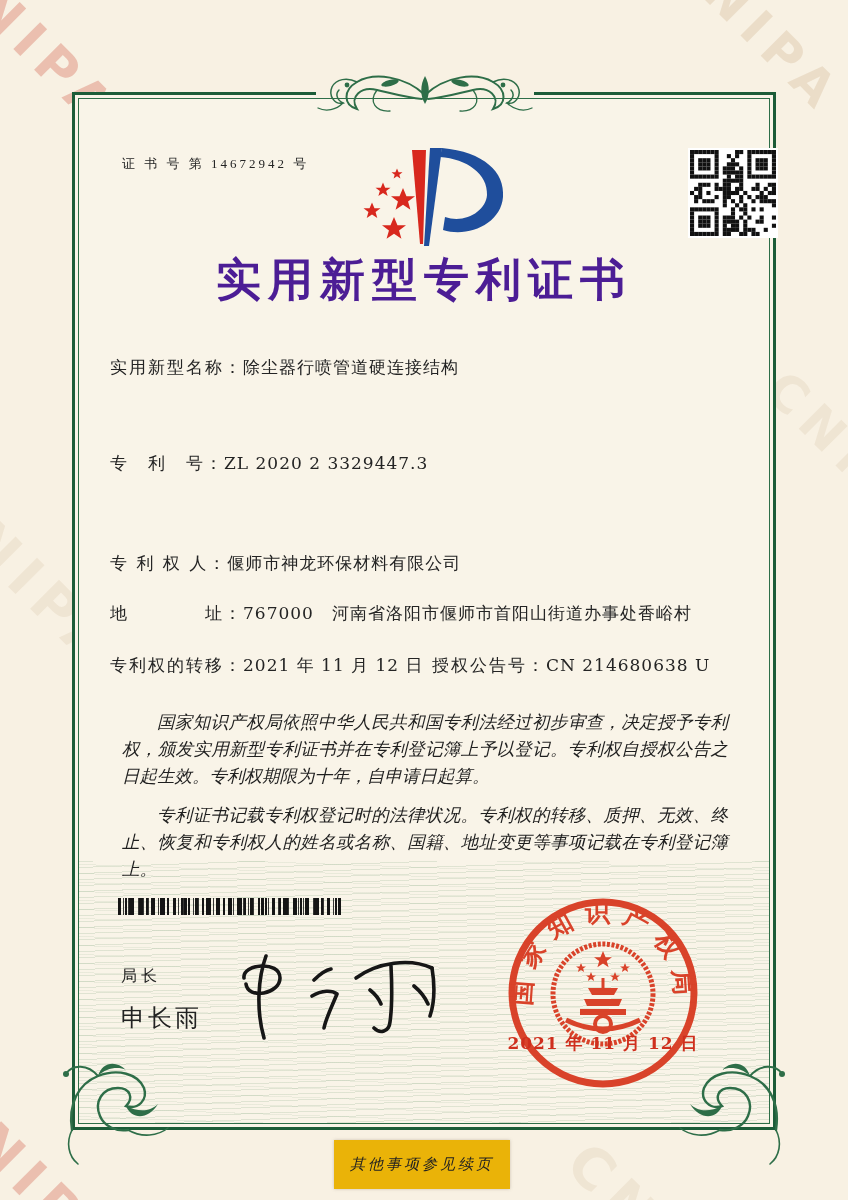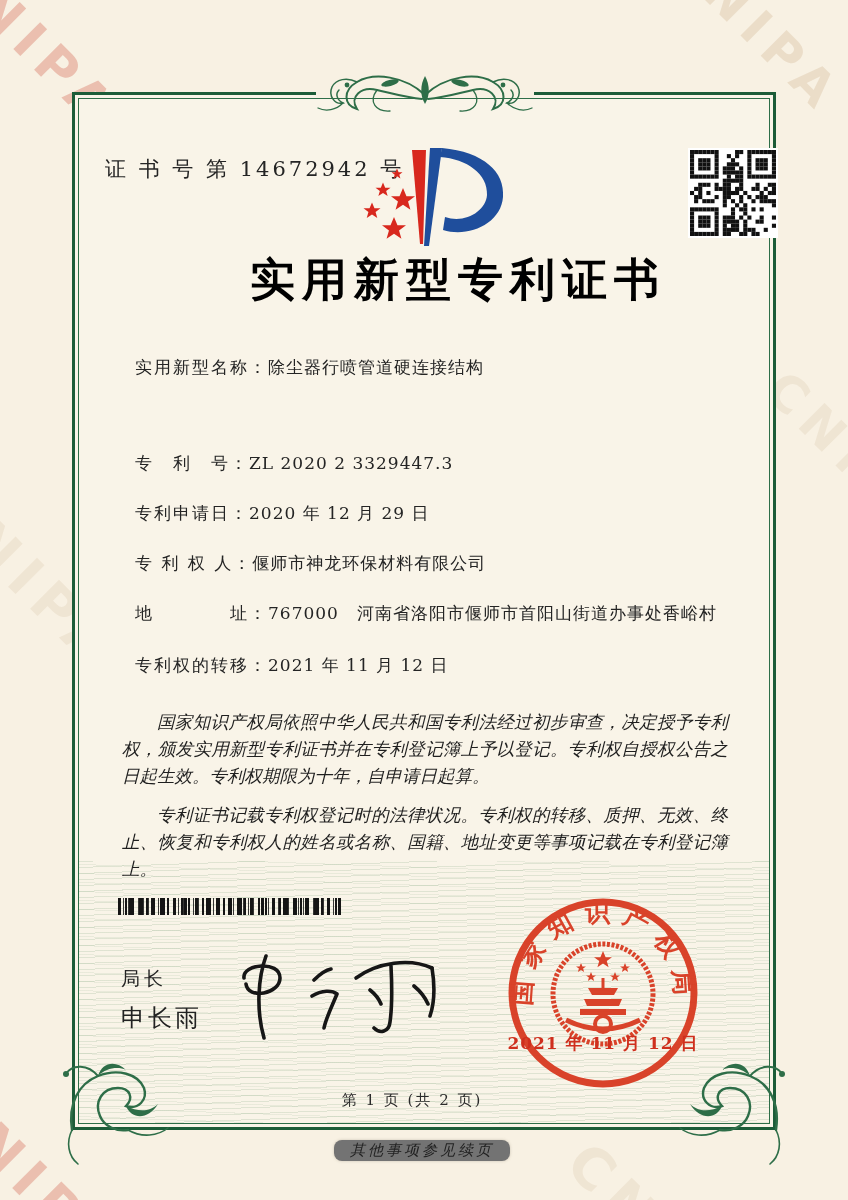--- a/index.html
+++ b/index.html
@@ -38,67 +38,67 @@
   .guilloche{
     position:absolute;left:4px;right:4px;bottom:4px;height:262px;
     background:
       repeating-linear-gradient(178deg, rgba(120,160,120,0.20) 0 1px, transparent 1px 6px),
       repeating-linear-gradient(182deg, rgba(120,160,120,0.12) 0 1px, transparent 1px 9px);
   }
   .ornament{position:absolute;z-index:3;pointer-events:none;}
 
   
   .cert-no{
-    position:absolute;left:105px;top:155px;z-index:4;
-    font-size:21px;letter-spacing:3px;color:#242424;
+    position:absolute;left:122px;top:155px;z-index:4;
+    font-size:13px;letter-spacing:3px;color:#242424;font-family:Liberation Serif, serif;
   }
   .logo{position:absolute;left:352px;top:140px;z-index:4;}
   .qr{position:absolute;left:688px;top:148px;z-index:4;background:#fff;padding:2px;}
   .title{
     position:absolute;left:72px;top:250px;width:704px;z-index:4;
-    text-align:center;font-size:45px;font-weight:bold;letter-spacing:7px;color:#000000;padding-left:34px;
+    text-align:center;font-size:45px;font-weight:bold;letter-spacing:7px;color:#4c1d95;
   }
   .row{
     position:absolute;left:110px;width:640px;z-index:4;
     font-size:17px;color:#242424;letter-spacing:1px;white-space:nowrap;
   }
-  .row .lbl{letter-spacing:2px;margin-left:25px;}
+  .row .lbl{letter-spacing:2px;}
   .row .second{position:absolute;left:322px;top:0;}
   .legal{
     position:absolute;left:110px;top:697px;width:630px;z-index:4;
     font-size:17.5px;line-height:27px;color:#1f1f1f;
     font-style:italic;text-align:justify;
   }
   .legal p{margin:12px;text-indent:2em;}
   .barcode{
     position:absolute;left:118px;top:898px;width:224px;height:17px;z-index:4;
     background:
       repeating-linear-gradient(90deg,#151515 0 2px,transparent 2px 7px),
       repeating-linear-gradient(90deg,#151515 0 3px,transparent 3px 11px),
       repeating-linear-gradient(90deg,rgba(20,20,20,.85) 0 1px,transparent 1px 5px);
   }
-  .director-title{position:absolute;left:121px;top:966px;z-index:4;font-size:19px;letter-spacing:4px;color:#222;}
+  .director-title{position:absolute;left:121px;top:966px;z-index:4;font-size:16px;letter-spacing:4px;color:#222;}
   .director-name{position:absolute;left:121px;top:1002px;z-index:4;font-size:24px;letter-spacing:3px;color:#222;}
   .signature{position:absolute;left:228px;top:938px;z-index:4;}
 
   .seal{position:absolute;left:508px;top:898px;width:190px;height:190px;z-index:5;}
   .seal svg{opacity:0.94;}
   .seal-date{
     position:absolute;left:496px;top:1032px;width:214px;z-index:6;
     text-align:center;color:#cf2f1d;font-size:17px;font-weight:bold;letter-spacing:1px;
     font-family:"DejaVu Serif","Liberation Serif",serif;
   }
   .page-indicator{
     position:absolute;left:72px;top:1091px;width:680px;z-index:4;
     text-align:center;font-size:15px;letter-spacing:2px;color:#2a2a2a;
   }
   .note-box{
     position:absolute;left:334px;top:1140px;z-index:4;
-    background:#737373;box-shadow:0 0 3px rgba(120,110,90,0.35);
-    padding:1px 16px;font-size:15px;letter-spacing:3px;color:#222;font-style:italic;border-radius:8px;
+    background:#eab308;box-shadow:0 0 3px rgba(120,110,90,0.35);
+    padding:15px 16px;font-size:15px;letter-spacing:3px;color:#222;font-style:italic;
   }
 </style>
 </head>
 <body>
 
 <div class="page">
 
   <div class="wm salmon" style="left:-28px;top:-60px;font-size:52px;">CNIPA</div>
   <div class="wm tan" style="left:700px;top:-70px;font-size:50px;">CNIPA</div>
   <div class="wm faint" style="left:450px;top:120px;font-size:66px;">CNIPA</div>
@@ -410,31 +410,31 @@
     </svg>
 
   <div class="title">实用新型专利证书</div>
 
   <div class="row" style="top:356px;">
     <span class="lbl">实用新型名称：</span><span>除尘器行喷管道硬连接结构</span>
   </div>
   <div class="row" style="top:452px;">
     <span class="lbl">专　利　号：</span><span>ZL 2020 2 3329447.3</span>
   </div>
-  <div class="row" style="top:502px;">
-    <span class="lbl">专利申请日：</span><span>2020 年 12 月 29 日</span>
-  </div>
   <div class="row" style="top:552px;">
     <span class="lbl">专 利 权 人：</span><span>偃师市神龙环保材料有限公司</span>
   </div>
   <div class="row" style="top:602px;">
     <span class="lbl">地　　　　址：</span><span>767000　河南省洛阳市偃师市首阳山街道办事处香峪村</span>
   </div>
   <div class="row" style="top:654px;">
     <span class="lbl">专利权的转移：</span><span>2021 年 11 月 12 日</span>
+    <span class="second">
+      <span class="lbl">授权公告号：</span><span>CN 214680638 U</span>
+    </span>
   </div>
 
   <div class="legal">
     <p>国家知识产权局依照中华人民共和国专利法经过初步审查，决定授予专利权，颁发实用新型专利证书并在专利登记簿上予以登记。专利权自授权公告之日起生效。专利权期限为十年，自申请日起算。</p>
     <p>专利证书记载专利权登记时的法律状况。专利权的转移、质押、无效、终止、恢复和专利权人的姓名或名称、国籍、地址变更等事项记载在专利登记簿上。</p>
   </div>
 
   <div class="barcode"></div>
 
   <div class="director-title">局长</div>
@@ -474,16 +474,15 @@
           <rect x="72" y="111" width="46" height="6"></rect>
           <rect x="93.5" y="80" width="3" height="10"></rect>
         </g>
         <circle cx="95" cy="126" r="8" fill="none" stroke="#d8381f" stroke-width="4"></circle>
         <path d="M58,122 Q95,140 132,122" fill="none" stroke="#d8381f" stroke-width="5"></path>
       </g>
     </svg>
   </div>
   <div class="seal-date">2021 年 11 月 12 日</div>
 
-  <div class="page-indicator">第 1 页 (共 2 页)</div>
   <div class="note-box">其他事项参见续页</div>
 
 </div>
 
 </body></html>

